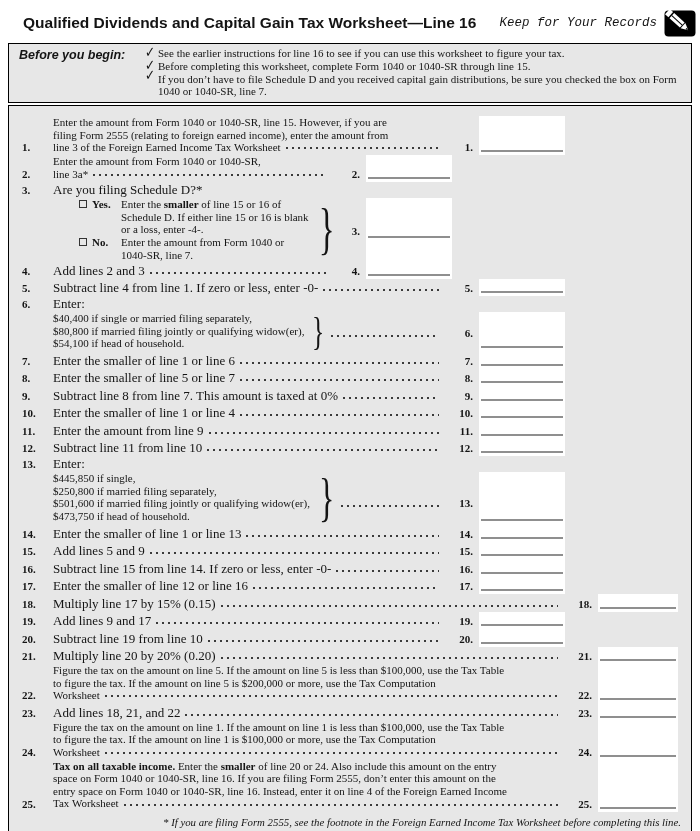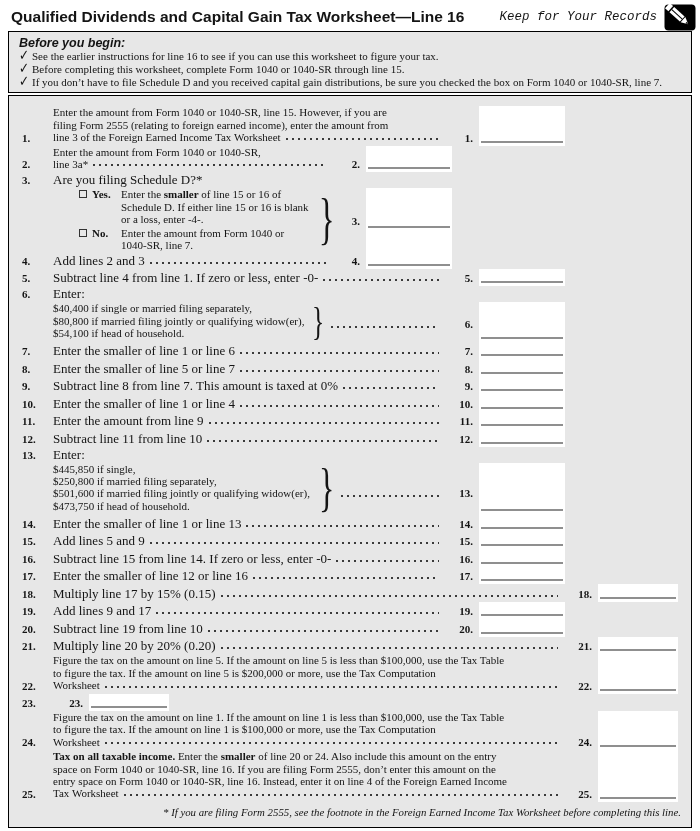--- a/index.html
+++ b/index.html
@@ -1,27 +1,27 @@
 <!DOCTYPE html>
 <html><head>
 <meta charset="utf-8">
 <style>
   * { box-sizing: border-box; }
   body { margin:0; background:#fff; width:700px; font-family:"Liberation Serif", serif; color:#141414; }
   .page { width:700px; height:831px; position:relative; overflow:hidden; }
 
   
-  .titlebar { display:flex; align-items:center; padding:6px 4px 3px 11px; height:31px;justify-content:flex-end; }
+  .titlebar { display:flex; align-items:center; padding:6px 4px 3px 23px; height:43px;justify-content:flex-end; }
   .title { font-family:"Liberation Sans", sans-serif; font-weight:bold; font-size:15.5px; margin:0; }
   .titleright { margin-left:auto; display:flex; align-items:center; gap:7px; }
   .keep { font-family:Liberation Mono, monospace; font-style:italic; font-size:12.5px; }
   .pencil svg { display:block; }
 
   
-  .beforebox { margin:0 8px; border:1.5px solid #000; background:#e7e7e7; display:flex; padding:3px 6px 4px 10px;flex-direction:column; }
+  .beforebox { margin:0 8px; border:1.5px solid #000; background:#e7e7e7; display:flex; padding:3px 6px 4px 10px; }
   .blabel { font-family:"Liberation Sans", sans-serif; font-weight:bold; font-style:italic; font-size:12.5px; width:126px; flex:none; padding-top:1px; }
   .bitems { flex:1; }
   .bitem { display:flex; font-size:11px; line-height:12.8px; }
   .check { width:13px; flex:none; font-family:"DejaVu Sans", sans-serif; font-size:12px; line-height:12px; transform:scaleY(1.25); transform-origin:50% 80%; }
   .btext { flex:1; }
 
   
   .mainbox { margin:2px 8px 0 8px; border:1.5px solid #000; background:#e7e7e7; padding:6px 8px 4px 10px; height:733px; overflow:hidden; }
 
   .row { display:flex; align-items:stretch; }
@@ -443,20 +443,24 @@
       </div>
       <span class="rnum">22.</span>
       <div class="box boxC">
           <i class="ul"></i>
         </div>
       <span class="sp spC"></span>
     </div>
 
     <div class="row h18">
       <span class="lnum">23.</span>
+      <div class="content">
+          <span class="t">Add lines 18, 21, and 22</span>
+          <span class="leader"></span>
+        </div>
       <span class="rnum">23.</span>
       <div class="box boxC">
           <i class="ul"></i>
         </div>
       <span class="sp spC"></span>
     </div>
 
     <div class="row">
       <span class="lnum">24.</span>
       <div class="mlines">

